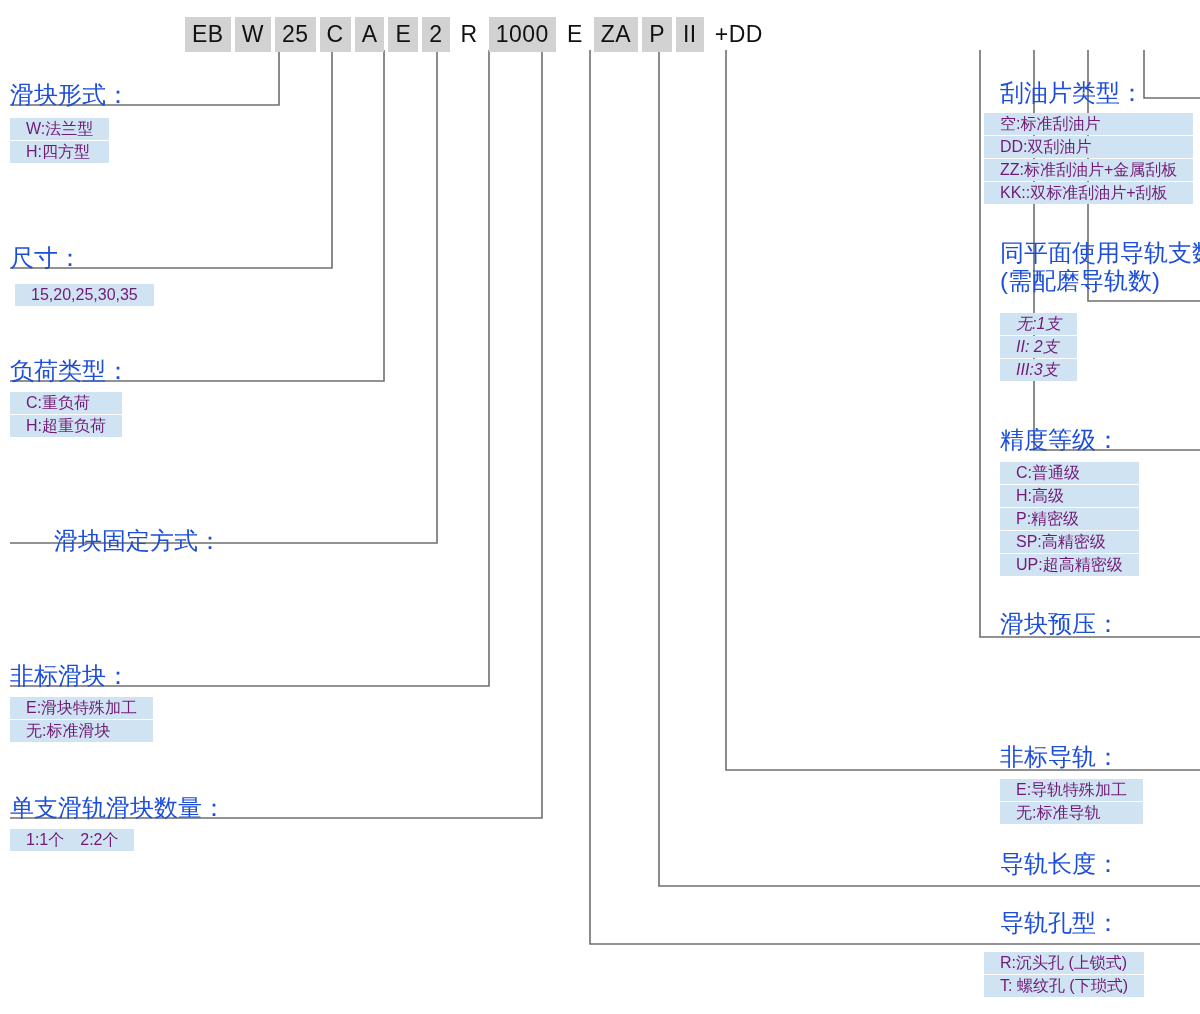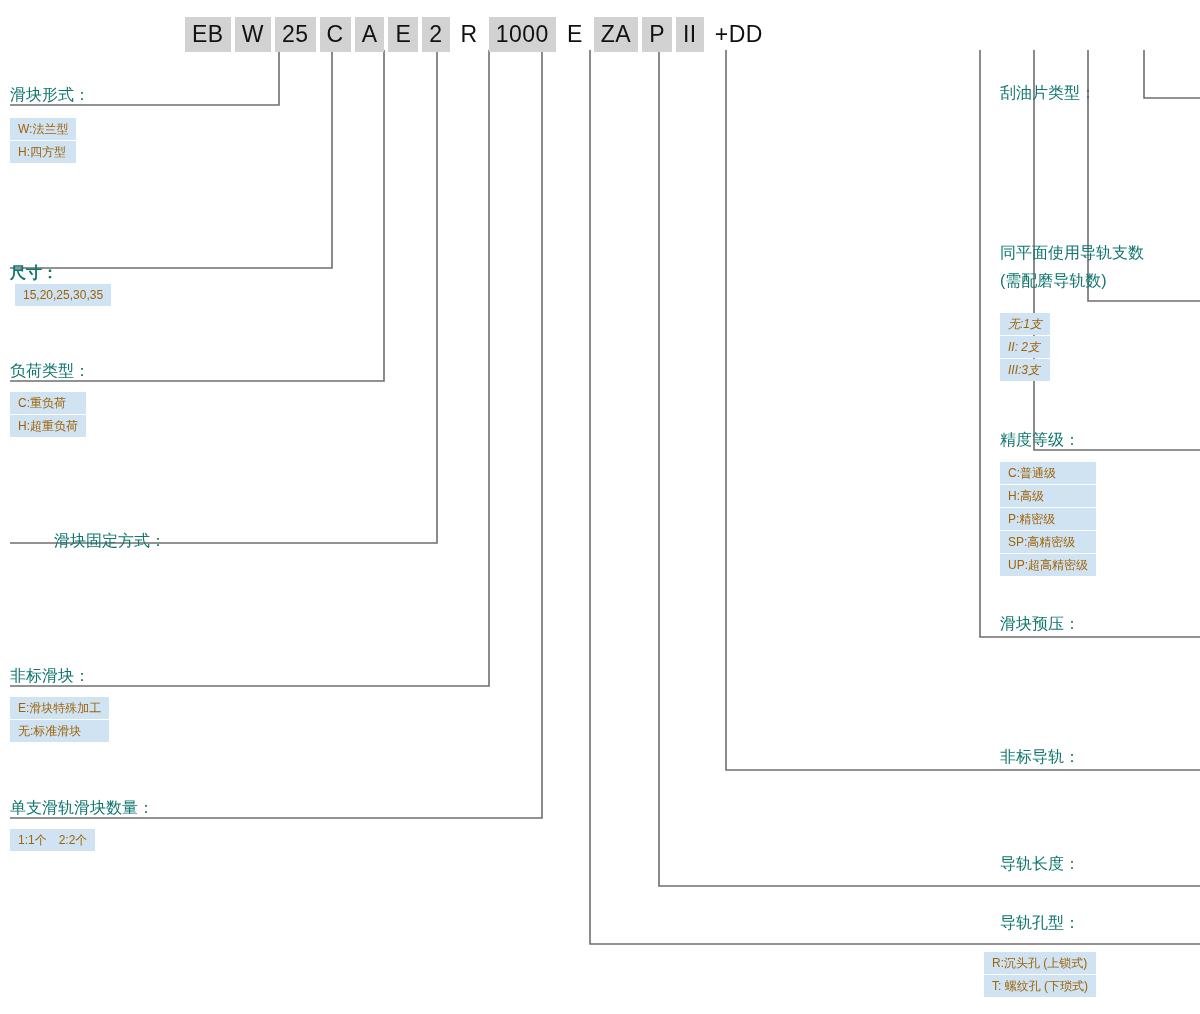--- a/index.html
+++ b/index.html
@@ -22,37 +22,37 @@
     letter-spacing:0.5px;
     white-space:nowrap;
     color:#111;
   }
   .code-seg.shaded{background:#d2d2d2;}
   .code-seg.plain{background:transparent;}
 
   
   .lbl{
     position:absolute;
-    font-size:16px;
+    font-size:24px;
     line-height:26px;
-    color:#0f766e;
+    color:#1d4ed8;
     white-space:nowrap;
   }
 
   
   .opts{position:absolute;}
   .opt{
     display:inline-block;
     background:#cfe3f2;
-    font-size:12px;
+    font-size:16px;
     line-height:22px;
-    padding:0 8px;
+    padding:0 16px;
     margin-bottom:1px;
     white-space:nowrap;
-    color:#a16207;
+    color:#701a75;
   }
   .opt.wide{display:block;}
   svg.leaders{position:absolute;left:0;top:0;width:1200px;height:1014px;pointer-events:none;}
 </style>
 </head>
 <body>
 
 <div id="canvas">
 
   <svg class="leaders" viewBox="0 0 1200 1014">
@@ -91,21 +91,21 @@
     <span class="code-seg shaded">II</span>
     <span class="code-seg plain">+DD</span>
   </div>
 
   <div class="lbl" style="left:10px;top:82px;">滑块形式：</div>
   <div class="opts" style="left:10px;top:118px;">
     <span class="opt wide">W:法兰型</span>
     <span class="opt wide">H:四方型</span>
   </div>
 
-  <div class="lbl" style="left:10px;top:260px;font-weight:bold;">尺寸：</div>
+  <div class="lbl" style="left:10px;top:245px;">尺寸：</div>
   <div class="opts" style="left:15px;top:284px;">
     <span class="opt wide">15,20,25,30,35</span>
   </div>
 
   <div class="lbl" style="left:10px;top:358px;">负荷类型：</div>
   <div class="opts" style="left:10px;top:392px;">
     <span class="opt wide">C:重负荷</span>
     <span class="opt wide">H:超重负荷</span>
   </div>
 
@@ -116,20 +116,26 @@
     <span class="opt wide">E:滑块特殊加工</span>
     <span class="opt wide">无:标准滑块</span>
   </div>
 
   <div class="lbl" style="left:10px;top:795px;">单支滑轨滑块数量：</div>
   <div class="opts" style="left:10px;top:829px;">
     <span class="opt wide">1:1个　2:2个</span>
   </div>
 
   <div class="lbl" style="left:1000px;top:80px;">刮油片类型：</div>
+  <div class="opts" style="left:984px;top:113px;">
+    <span class="opt wide">空:标准刮油片</span>
+    <span class="opt wide">DD:双刮油片</span>
+    <span class="opt wide">ZZ:标准刮油片+金属刮板</span>
+    <span class="opt wide">KK::双标准刮油片+刮板</span>
+  </div>
 
   <div class="lbl" style="left:1000px;top:240px;">同平面使用导轨支数</div>
   <div class="lbl" style="left:1000px;top:268px;">(需配磨导轨数)</div>
   <div class="opts" style="left:1000px;top:313px;font-style:italic;">
     <span class="opt wide">无:1支</span>
     <span class="opt wide">II: 2支</span>
     <span class="opt wide">III:3支</span>
   </div>
 
   <div class="lbl" style="left:1000px;top:427px;">精度等级：</div>
@@ -137,20 +143,24 @@
     <span class="opt wide">C:普通级</span>
     <span class="opt wide">H:高级</span>
     <span class="opt wide">P:精密级</span>
     <span class="opt wide">SP:高精密级</span>
     <span class="opt wide">UP:超高精密级</span>
   </div>
 
   <div class="lbl" style="left:1000px;top:611px;">滑块预压：</div>
 
   <div class="lbl" style="left:1000px;top:744px;">非标导轨：</div>
+  <div class="opts" style="left:1000px;top:779px;">
+    <span class="opt wide">E:导轨特殊加工</span>
+    <span class="opt wide">无:标准导轨</span>
+  </div>
 
   <div class="lbl" style="left:1000px;top:851px;">导轨长度：</div>
 
   <div class="lbl" style="left:1000px;top:910px;">导轨孔型：</div>
   <div class="opts" style="left:984px;top:952px;">
     <span class="opt wide">R:沉头孔 (上锁式)</span>
     <span class="opt wide">T: 螺纹孔 (下琐式)</span>
   </div>
 
 </div>

